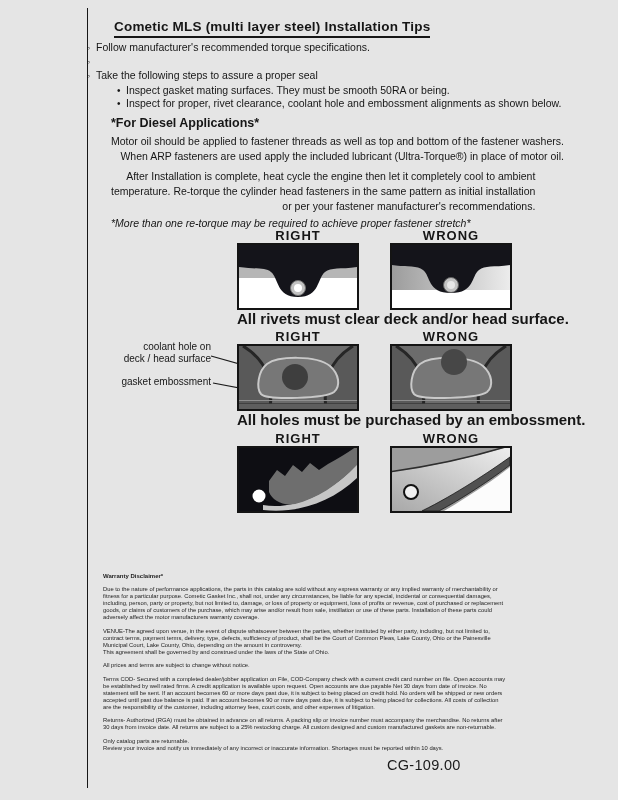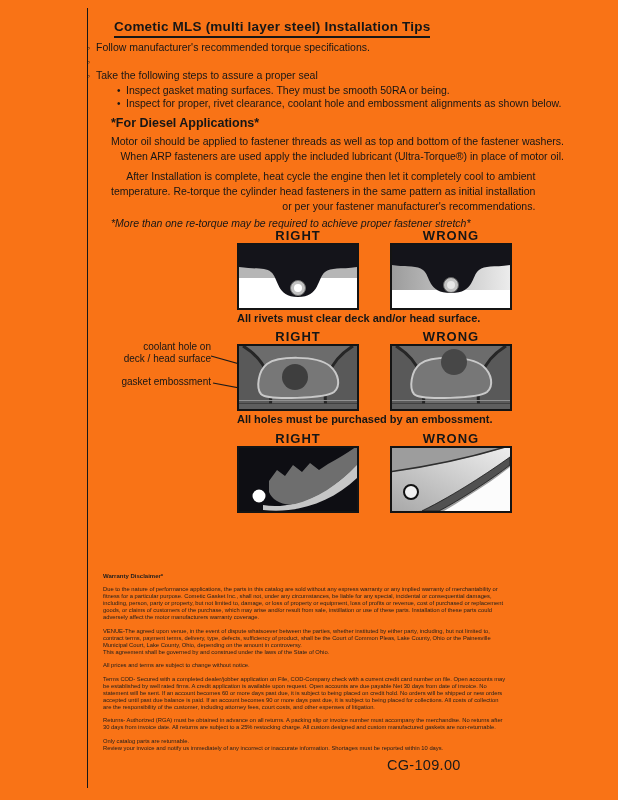--- a/index.html
+++ b/index.html
@@ -1,32 +1,32 @@
 <!DOCTYPE html>
 <html><head>
 <meta charset="utf-8">
 <style>
   html,body{margin:0;padding:0;background:#ffffff;}
-  .page{position:relative;width:618px;height:800px;background:#f97316;overflow:hidden;
+  .page{position:relative;width:618px;height:800px;background:#e5e5e5;overflow:hidden;
         font-family:"Liberation Sans", sans-serif;color:#161616;}
   .abs{position:absolute;}
   .edge-line{position:absolute;left:86.5px;top:8px;width:1.5px;height:780px;background:#171717;}
   .title{position:absolute;left:114px;top:19px;font-size:13.5px;font-weight:bold;
          border-bottom:2px solid #161616;padding-bottom:2px;letter-spacing:0.2px;}
   .tips{position:absolute;left:87px;top:41px;font-size:10.5px;line-height:13.5px;}
   .tip-row{display:flex;align-items:baseline;}
   .tip-row .mk{width:9px;flex:0 0 9px;font-size:9px;}
   .tip-row.sub{margin-left:30px;}
   .tip-row.sub .mk{font-size:10px;}
   .h2{position:absolute;left:111px;font-size:12.5px;font-weight:bold;}
   .para{position:absolute;left:111px;font-size:10.5px;line-height:15px;white-space:pre-line;text-align:right;}
   .dlabel{position:absolute;width:122px;text-align:center;font-size:13px;font-weight:bold;letter-spacing:1px;}
   .dbox{position:absolute;width:118px;height:63px;border:2px solid #141414;background:#fff;}
   .dbox svg{display:block;}
-  .caption{position:absolute;left:237px;font-size:11px;font-weight:bold;white-space:pre-line;line-height:11.5px;}
+  .caption{position:absolute;left:237px;font-size:15px;font-weight:bold;white-space:pre-line;line-height:11.5px;}
   .sidelabel{position:absolute;left:95px;width:116px;text-align:right;font-size:10px;line-height:11.5px;}
   .warranty{position:absolute;left:103px;top:573px;width:422px;font-size:5.8px;line-height:7px;color:#1d1d1d;}
   .warranty .wh{font-size:6px;font-weight:bold;margin-bottom:6px;}
   .warranty p{margin:0 0 6.5px 0;white-space:pre-line;}
   .footer{position:absolute;left:387px;top:757px;font-size:14.5px;letter-spacing:0.3px;color:#1a1a1a;}
 </style>
 </head>
 <body>
 
 <div class="page">

